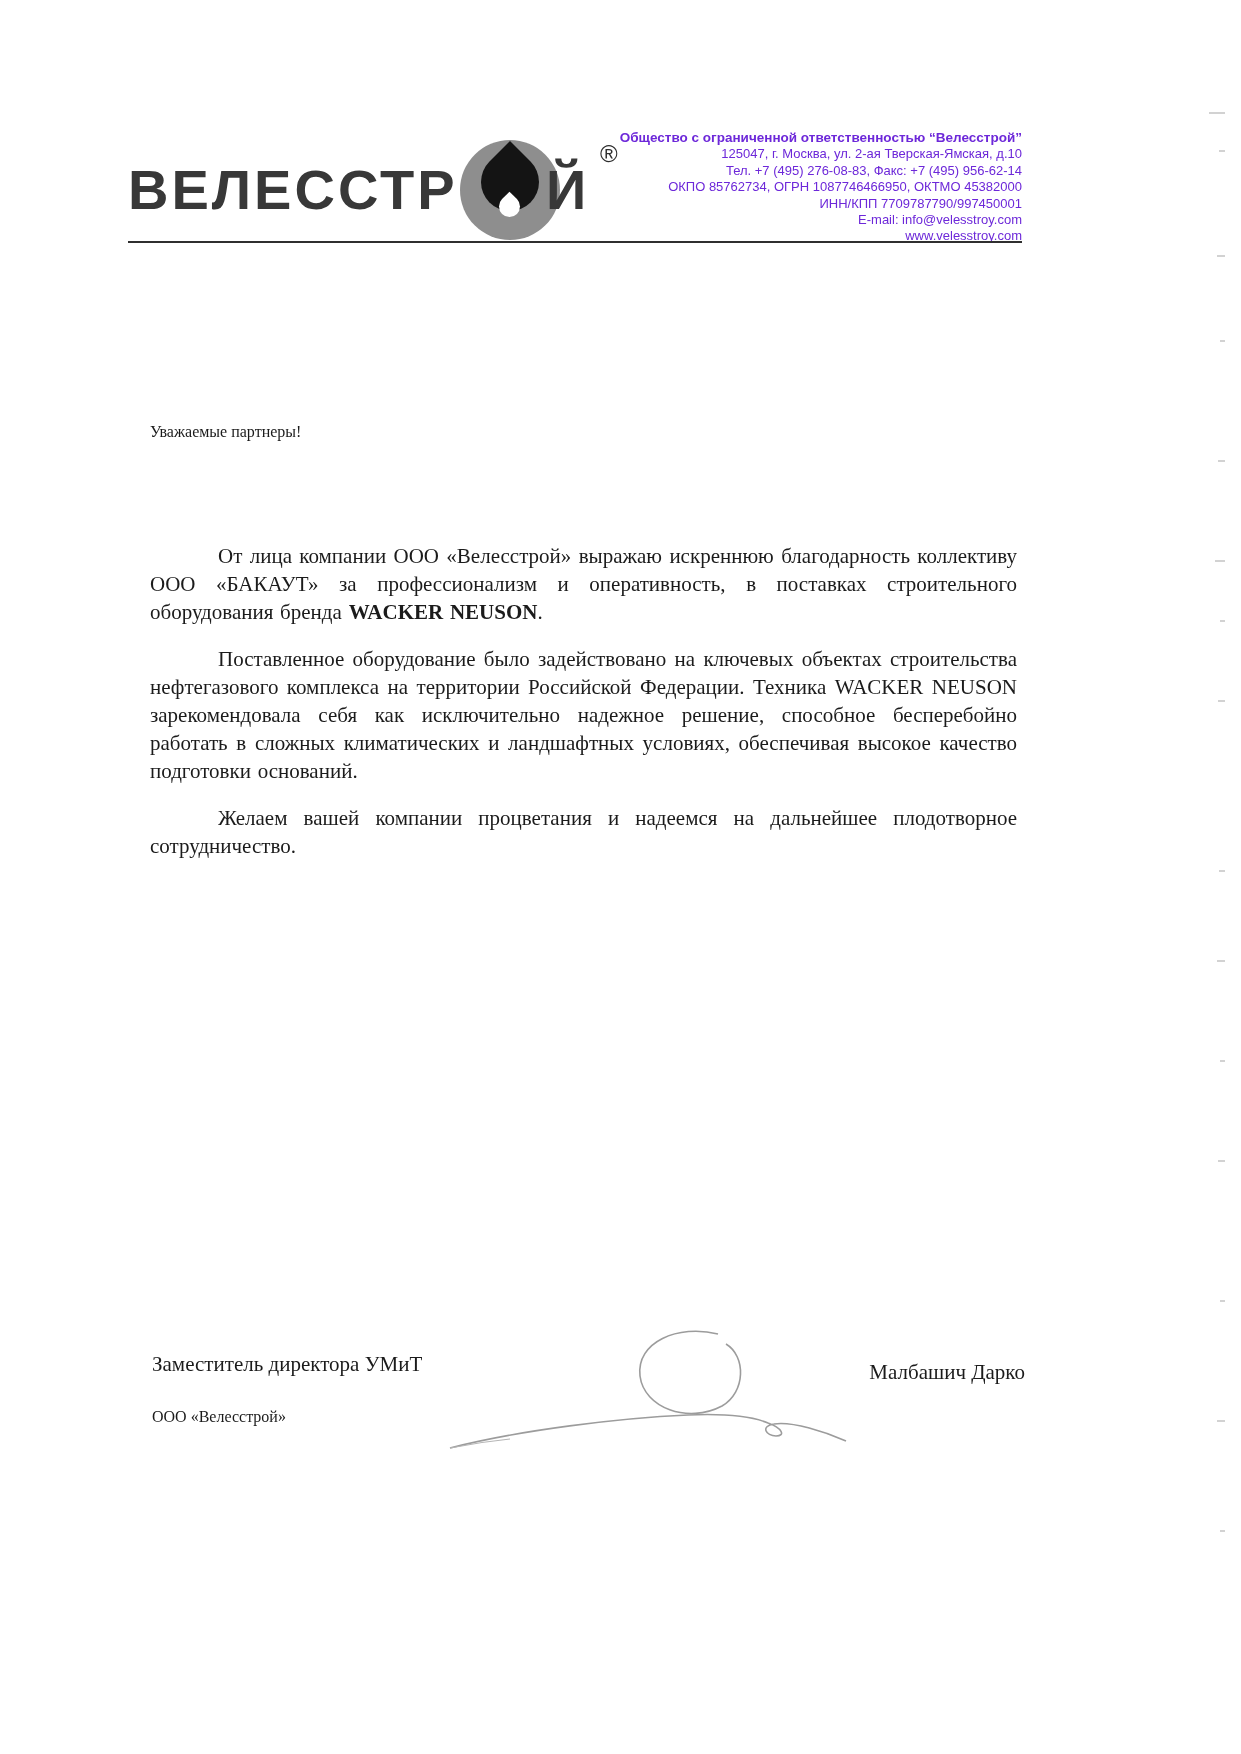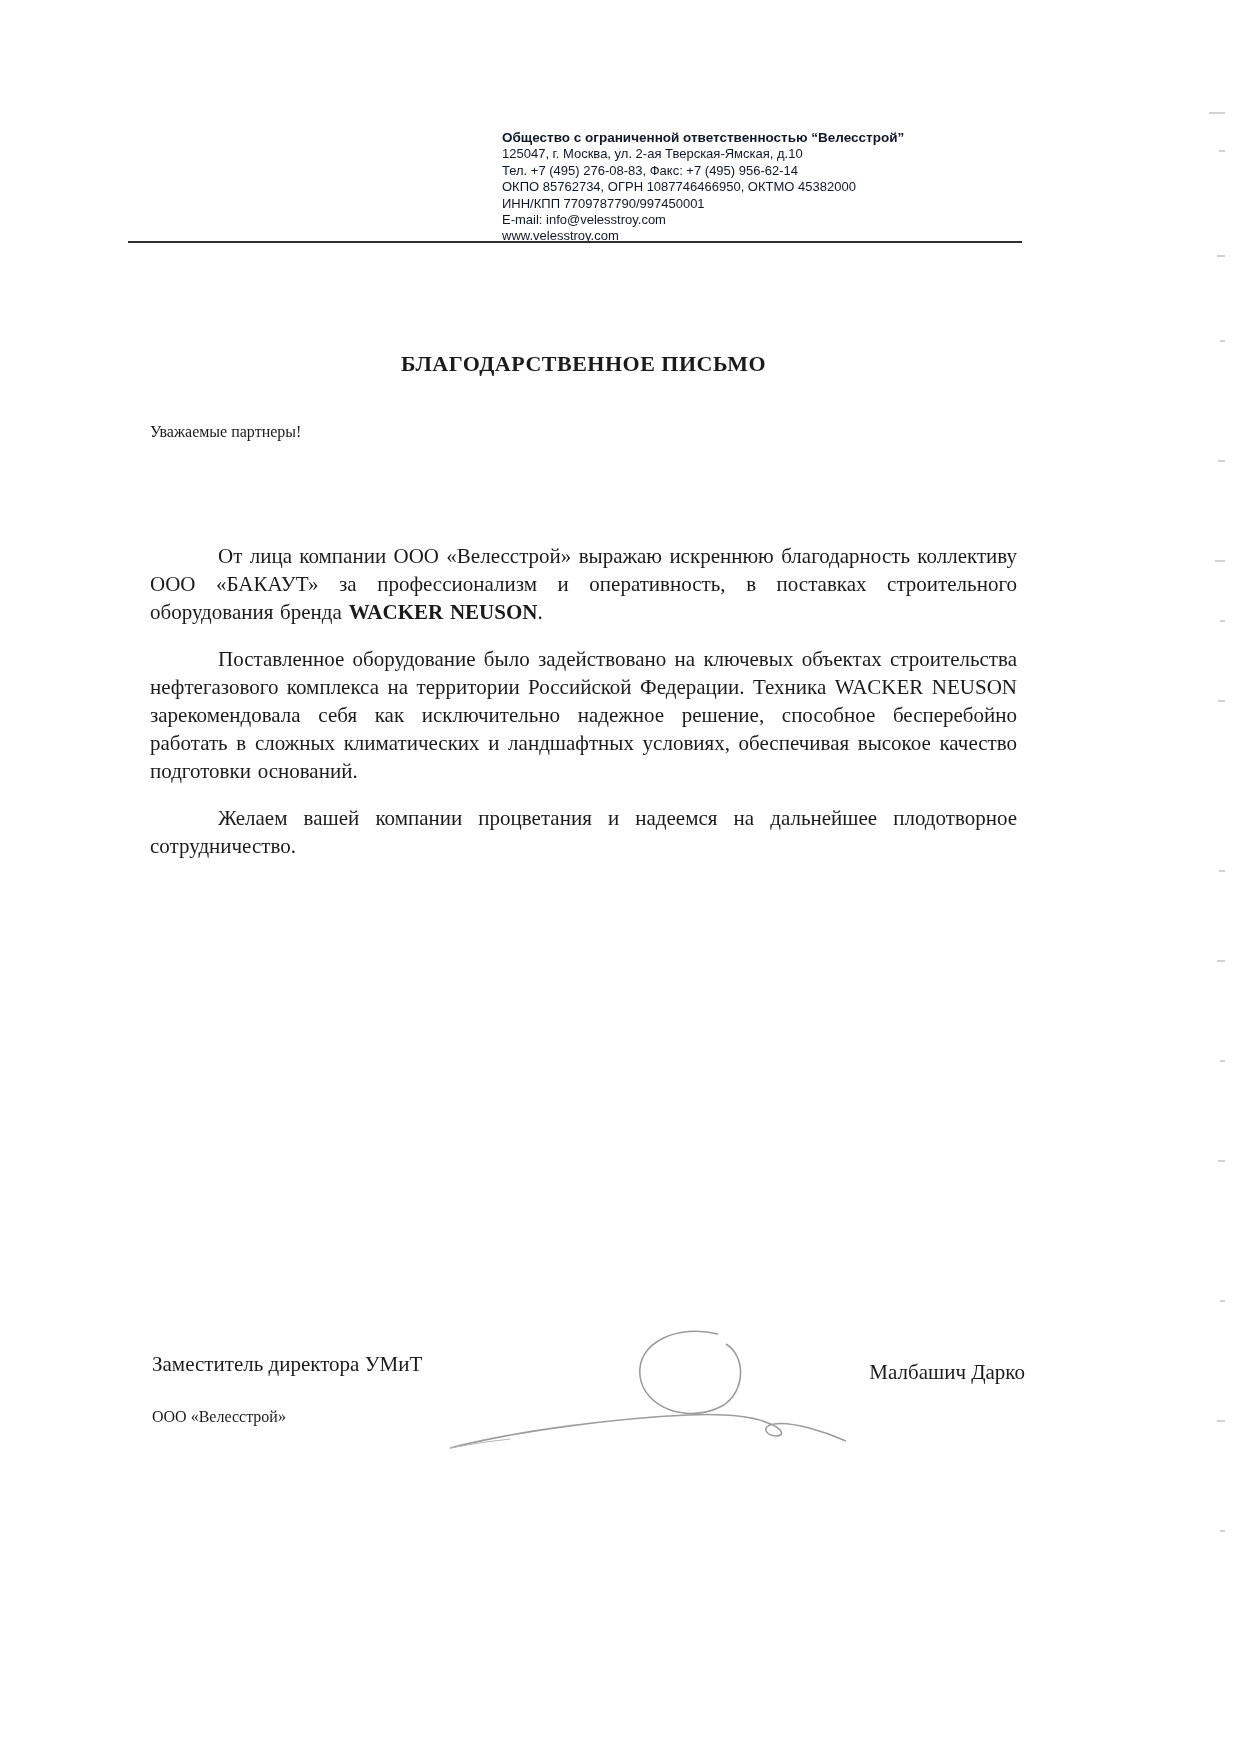--- a/index.html
+++ b/index.html
@@ -35,22 +35,22 @@
     background:#ffffff;
   }
   .reg-mark{
     position:absolute;left:472px;top:2px;
     font-family:"Liberation Sans", sans-serif;
     font-size:24px;color:#2e2e2e;
   }
   .company-info{
     position:absolute;right:219px;top:130px;width:520px;
     font-family:"Liberation Sans", sans-serif;
-    font-size:13px;line-height:16.4px;color:#0f172a;
-    white-space:nowrap;
+    font-size:13px;line-height:16.4px;color:#6d28d9;
+    text-align:right;white-space:nowrap;
   }
   .company-info .ci-bold{font-weight:bold;font-size:13.5px;}
   .header-rule{
     position:absolute;left:128px;top:241px;width:894px;height:2px;
     background:#2f2f2f;
   }
 
   
   .title{
     position:absolute;left:150px;top:351px;width:867px;margin:0;
@@ -88,34 +88,42 @@
   
   .artifacts i{
     position:absolute;right:16px;height:2px;background:#d2d2d2;display:block;
   }
 </style>
 </head>
 <body>
 
 <div class="page">
 
+  <div class="logo">
+    <span class="logo-left">ВЕЛЕССТР</span>
+    <span class="logo-circle" style="background:#8e8e8e;">
+      <span class="logo-drop" style="background:#141414;"></span>
+      <span class="logo-drop-inner"></span>
+    </span>
+    <span class="logo-j">Й</span>
+    <span class="reg-mark">®</span>
+  </div>
 
   <div class="company-info">
     <div class="ci-bold">Общество с ограниченной ответственностью “Велесстрой”</div>
     <div>125047, г. Москва, ул. 2-ая Тверская-Ямская, д.10</div>
     <div>Тел. +7 (495) 276-08-83, Факс: +7 (495) 956-62-14</div>
     <div>ОКПО 85762734, ОГРН 1087746466950, ОКТМО 45382000</div>
     <div>ИНН/КПП 7709787790/997450001</div>
     <div>E-mail: info@velesstroy.com</div>
     <div>www.velesstroy.com</div>
   </div>
 
   <div class="header-rule"></div>
 
-  <h1 class="title">БЛАГОДАРСТВЕННОЕ ПИСЬМО</h1>
   <p class="salutation">Уважаемые партнеры!</p>
 
   <div class="body-text">
     <p><span>От лица компании ООО «Велесстрой» выражаю искреннюю благодарность коллективу ООО «БАКАУТ» за профессионализм и оперативность, в поставках строительного оборудования бренда </span><b>WACKER NEUSON</b><span>.</span></p>
     <p>Поставленное оборудование было задействовано на ключевых объектах строительства нефтегазового комплекса на территории Российской Федерации. Техника WACKER NEUSON зарекомендовала себя как исключительно надежное решение, способное бесперебойно работать в сложных климатических и ландшафтных условиях, обеспечивая высокое качество подготовки оснований.</p>
     <p>Желаем вашей компании процветания и надеемся на дальнейшее плодотворное сотрудничество.</p>
   </div>
 
   <p class="sig-position">Заместитель директора УМиТ</p>
   <p class="sig-company">ООО «Велесстрой»</p>

